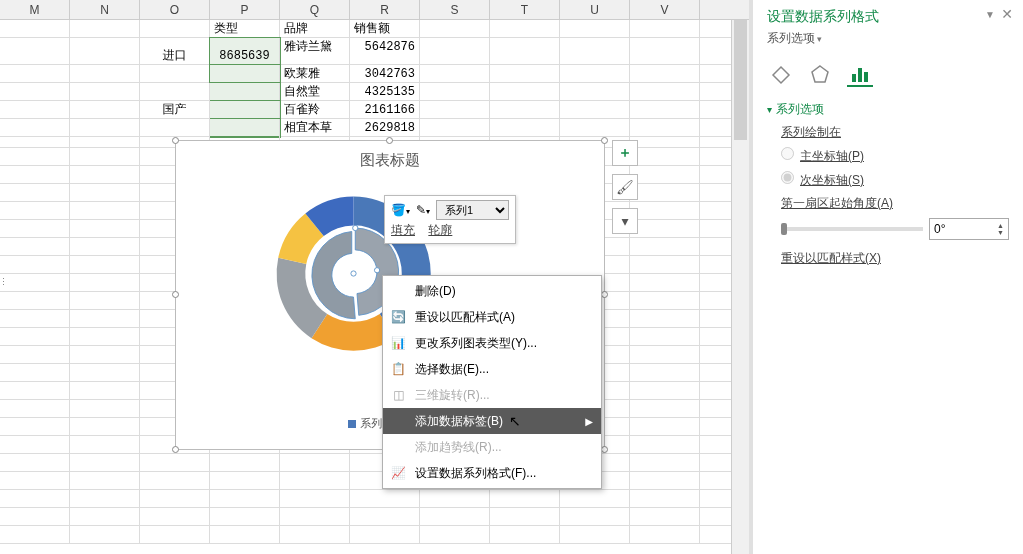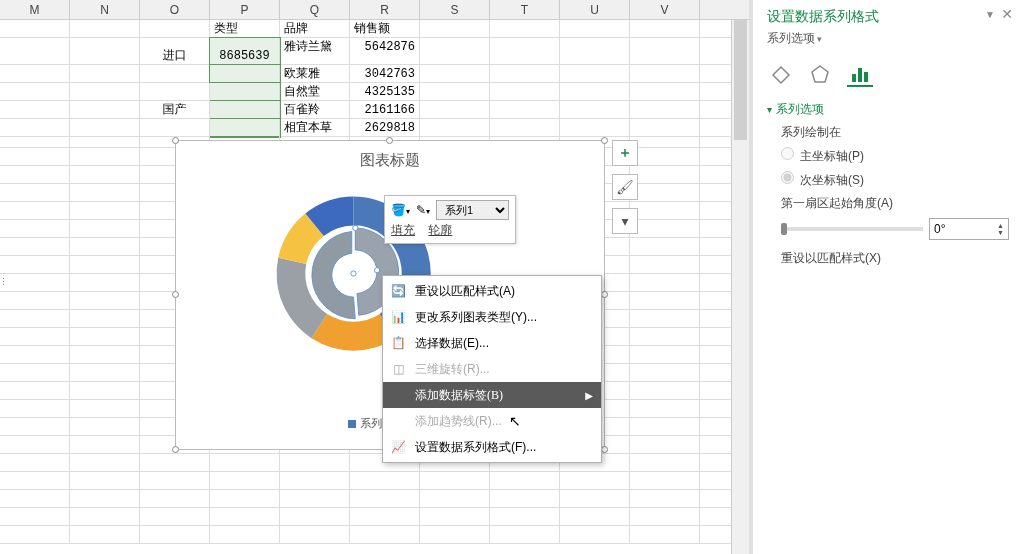--- a/index.html
+++ b/index.html
@@ -46,41 +46,41 @@
 
 .mini-tb { position: absolute; top: 195px; left: 384px; background: #fff; border: 1px solid #bbb; box-shadow: 1px 1px 3px rgba(0,0,0,.15); padding: 4px 6px; font-size: 12px; }
 .mini-tb .icons { display: flex; align-items: center; margin-bottom: 2px; }
 .mini-tb .icons span { margin-right: 6px; }
 .mini-tb .lbls span { margin-right: 10px; font-size: 12px; color: #444; text-decoration: underline; }
 .mini-tb select { font-size: 11px; padding: 2px 18px 2px 4px; border: 1px solid #aaa; }
 
 
 .ctxmenu { position: absolute; top: 275px; left: 382px; width: 220px; background: #fff; border: 1px solid #b0b0b0; box-shadow: 2px 2px 6px rgba(0,0,0,.25); font-size: 12px; padding: 2px 0; }
 .ctxmenu .item { display: flex; align-items: center; height: 26px; padding: 0 8px 0 6px; cursor: pointer; }
-.ctxmenu .item.hov { background: #5a5a5a; color: #fff; font-family: Liberation Serif, serif; }
+.ctxmenu .item.hov { background: #5a5a5a; color: #fff; }
 .ctxmenu .item.dis { color: #aaa; }
 .ctxmenu .ico { width: 20px; text-align: center; margin-right: 6px; font-size: 12px; }
 .ctxmenu .arrow { margin-left: auto; font-size: 10px; }
 .cursor { position: absolute; top: 413px; left: 509px; font-size: 14px; pointer-events: none; }
 
 
 .format-pane { width: 270px; background: #fff; padding: 8px 14px; position: relative; }
 .fp-title { font-size: 14px; color: #148b4a; font-weight: normal; margin-bottom: 4px; }
 .fp-close { position: absolute; right: 10px; top: 6px; color: #888; font-size: 14px; cursor: pointer; }
 .fp-pin { position: absolute; right: 28px; top: 9px; color: #888; font-size: 10px; }
 .fp-sub { font-size: 12px; color: #555; margin-bottom: 14px; }
 .fp-sub .drop::after { content: '▾'; font-size: 9px; margin-left: 2px; color: #777; }
 .fp-icons { display: flex; gap: 14px; margin-bottom: 14px; }
 .fp-icons .icn { width: 26px; height: 26px; display: flex; align-items: center; justify-content: center; }
 .fp-icons .icn.active { border-bottom: 2px solid #148b4a; }
 
 .fp-section-hd { font-size: 12px; color: #148b4a; margin: 8px 0 6px; }
 .fp-section-hd::before { content: '▸'; margin-right: 4px; font-size: 10px; }
 .fp-section-hd.open::before { content: '▾'; }
-.fp-row { margin: 6px 0 6px 14px; font-size: 12px; color: #444; }
+.fp-row { margin: 6px 0 6px 14px; font-size: 12px; color: #444; text-decoration: underline; }
 .fp-row label { display: block; margin-bottom: 2px; }
 .fp-row input[type=radio] { margin-right: 6px; }
 .fp-control { display: flex; align-items: center; gap: 6px; margin: 4px 0 10px 14px; }
 .fp-slider { flex: 1; height: 4px; background: #ddd; position: relative; }
 .fp-slider .thumb { position: absolute; top: -4px; width: 6px; height: 12px; background: #888; border-radius: 2px; }
 .fp-spin { width: 80px; height: 22px; border: 1px solid #aaa; display: flex; align-items: center; padding: 0 4px; font-size: 12px; }
 .fp-spin .ud { margin-left: auto; display: flex; flex-direction: column; font-size: 7px; color: #555; line-height: 7px; }
 
 .scroll-y { position: absolute; right: 0; top: 20px; bottom: 0; width: 18px; background: #f0f0f0; border-left: 1px solid #ccc; }
 .scroll-y .thumbv { position: absolute; top: 0; left: 2px; right: 2px; height: 120px; background: #cfcfcf; }
@@ -524,20 +524,24 @@
       </select>
     </div>
     <div class="lbls">
       <span>填充</span>
       <span>轮廓</span>
     </div>
   </div>
 
   <div class="ctxmenu">
     <div class="item">
+          <span class="ico"></span>
+          <span>删除(D)</span>
+        </div>
+    <div class="item">
           <span class="ico">🔄</span>
           <span>重设以匹配样式(A)</span>
         </div>
     <div class="item">
           <span class="ico">📊</span>
           <span>更改系列图表类型(Y)...</span>
         </div>
     <div class="item">
           <span class="ico">📋</span>
           <span>选择数据(E)...</span>

